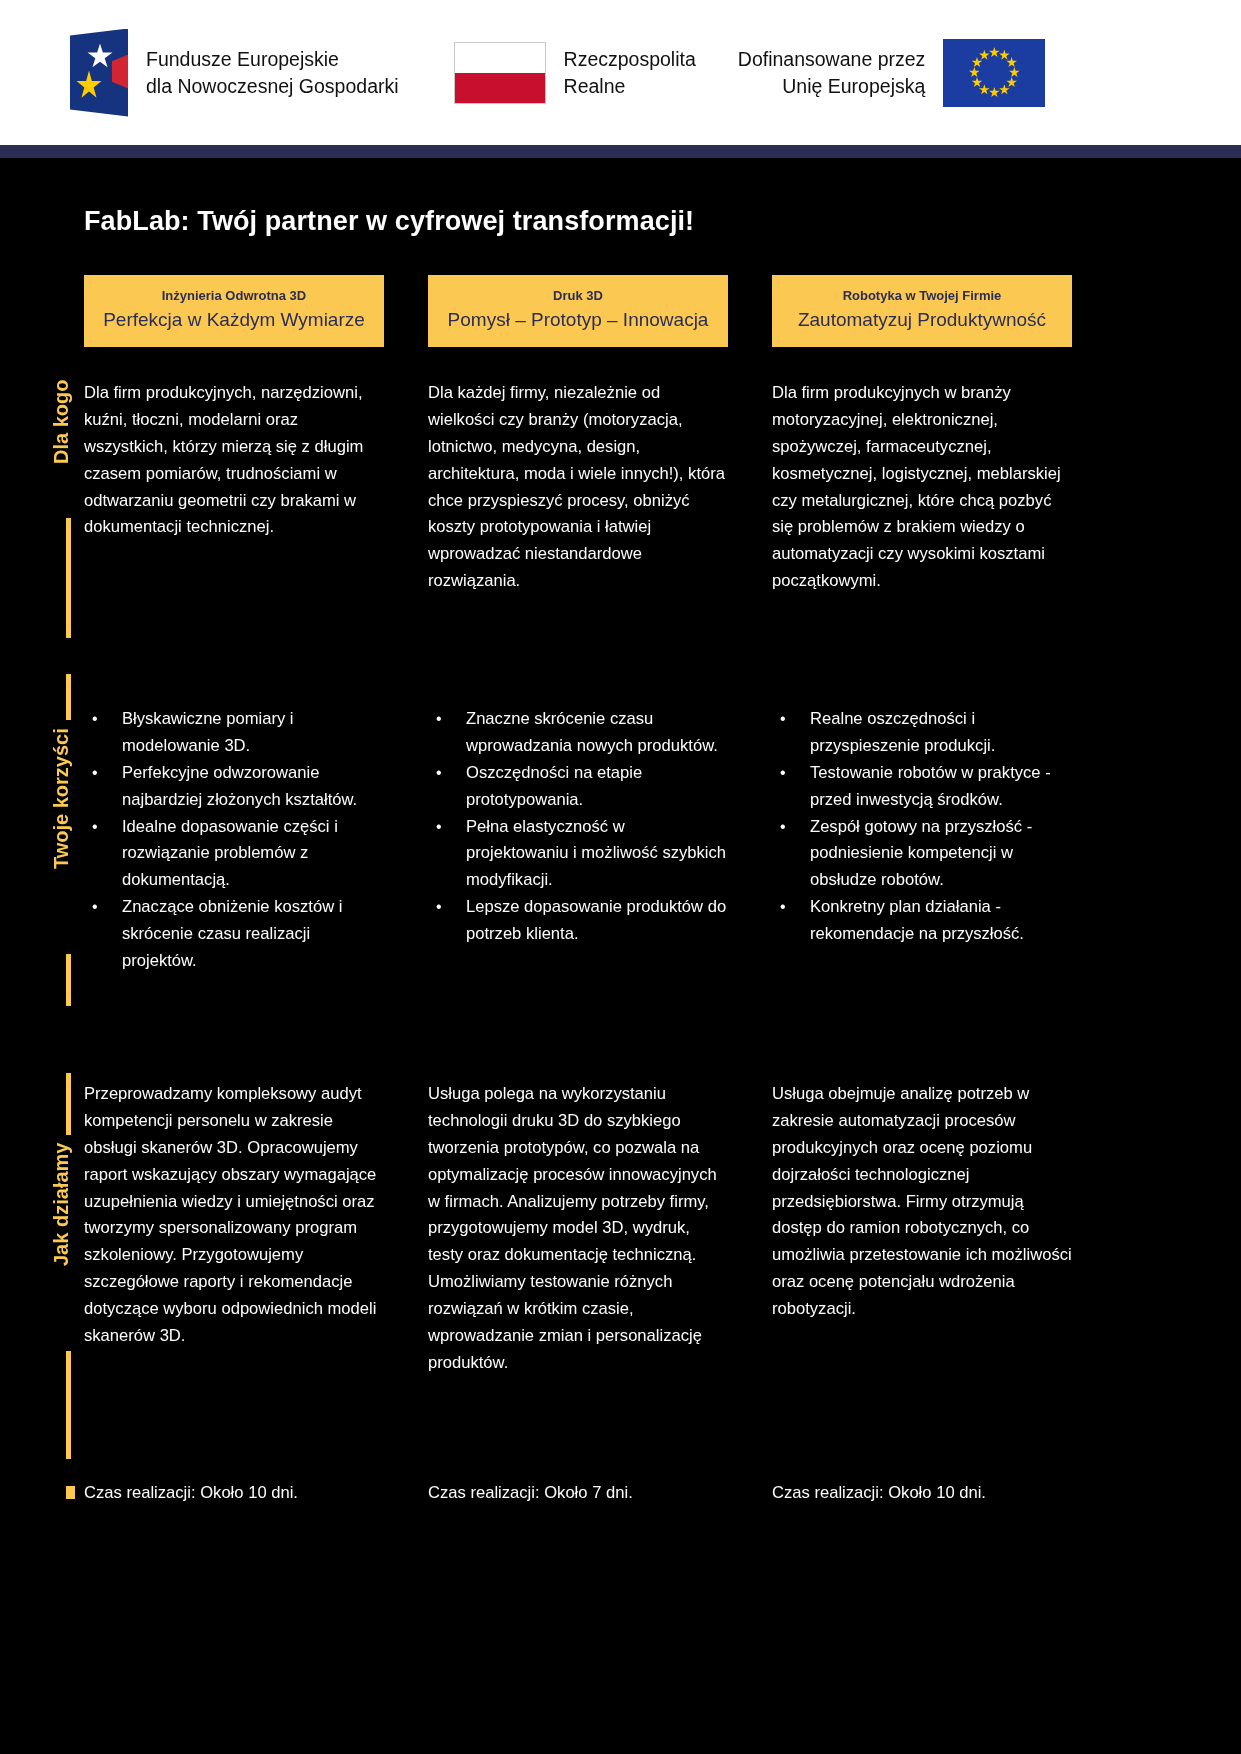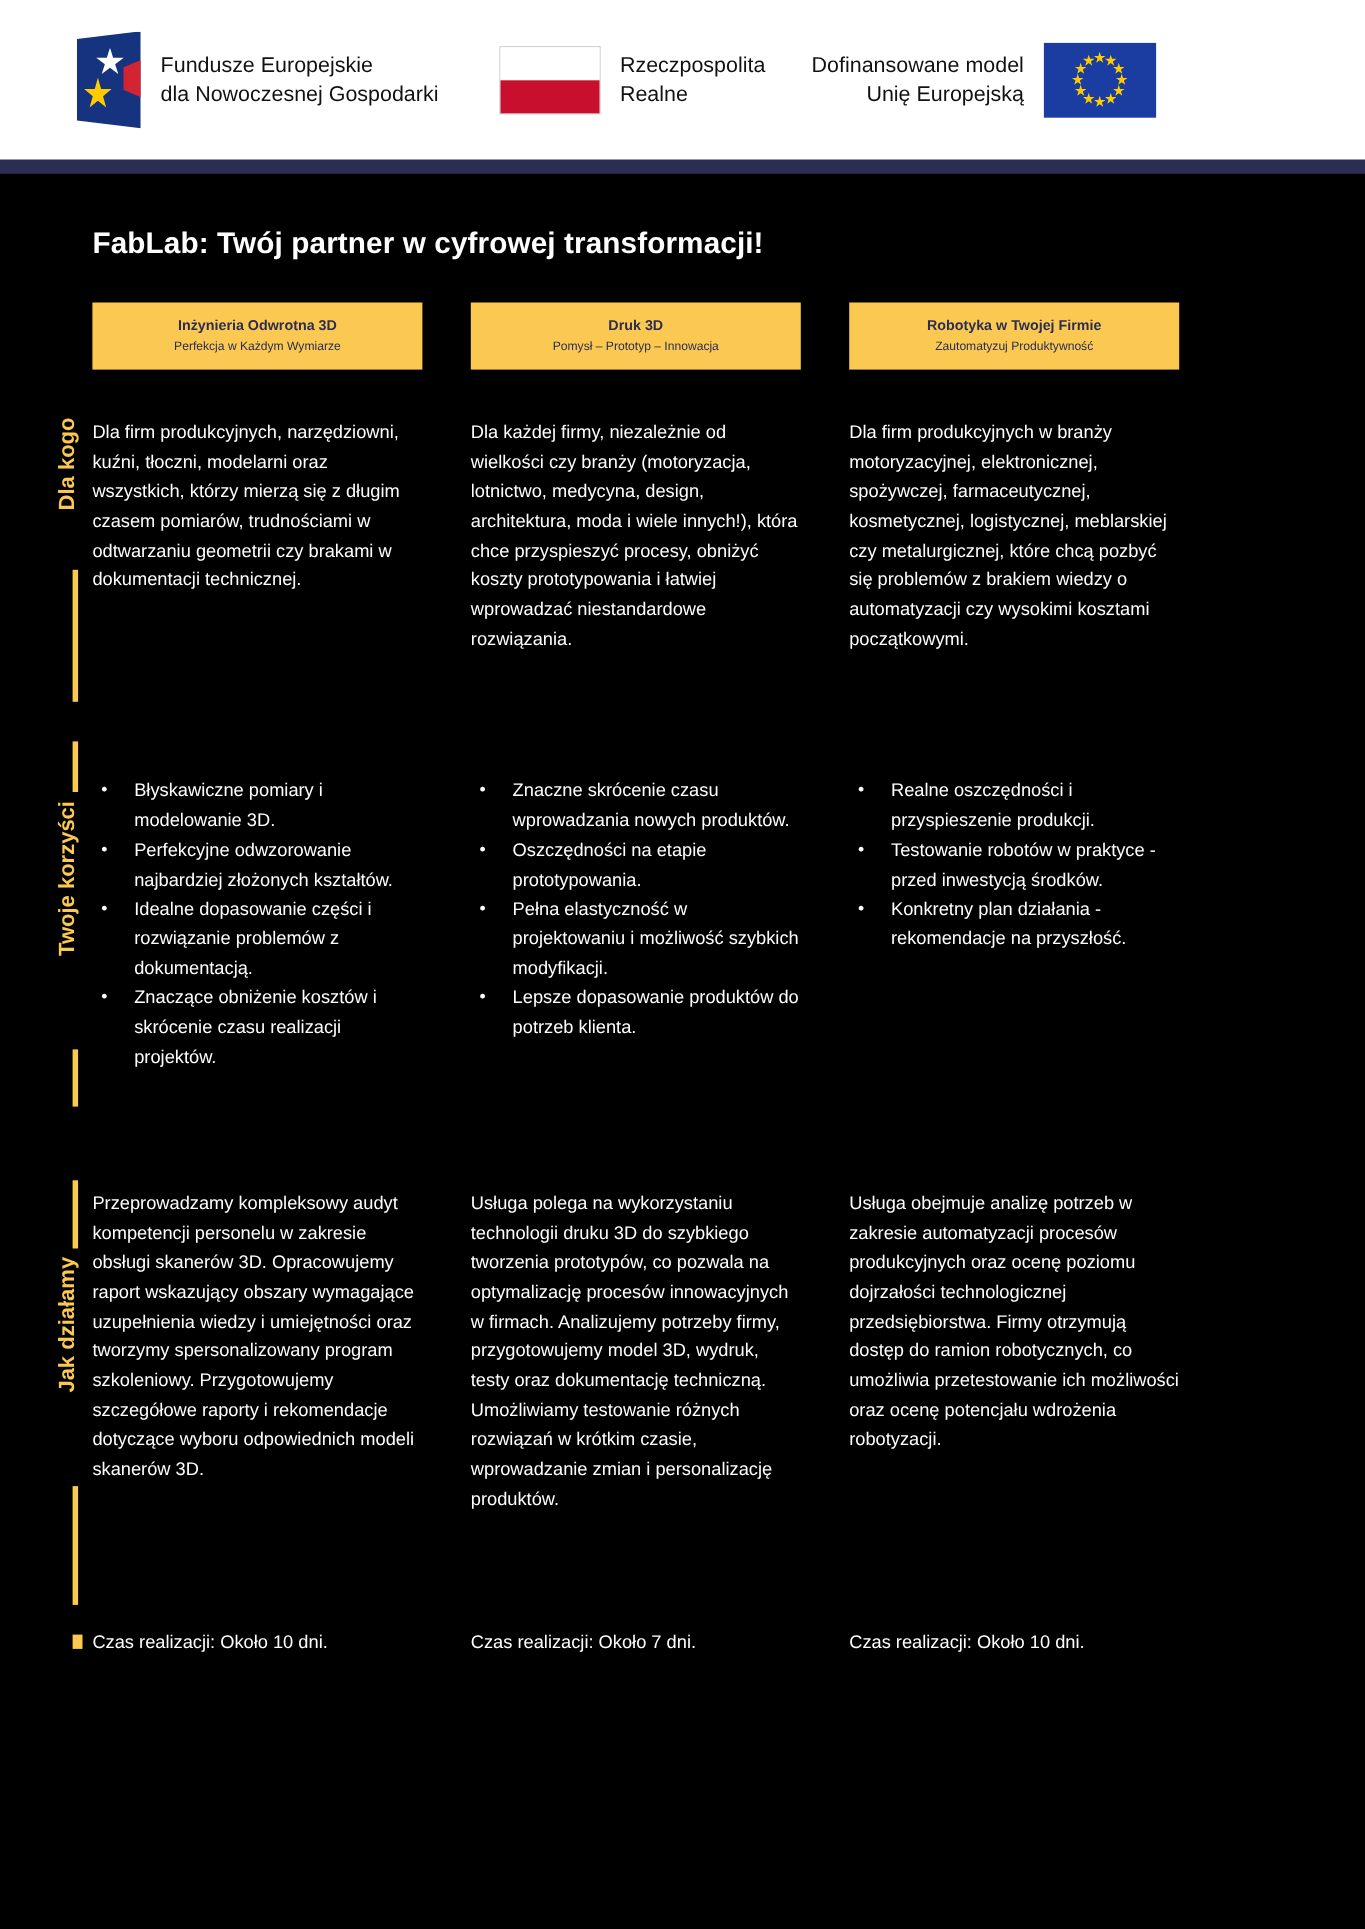--- a/index.html
+++ b/index.html
@@ -144,21 +144,21 @@
     padding: 13px 10px 14px;
     text-align: center;
     color: #2b2d53;
   }
   .card-title {
     font-size: 13px;
     font-weight: bold;
     line-height: 1.3;
   }
   .card-sub {
-    font-size: 11px;
+    font-size: 19px;
     font-weight: 400;
     line-height: 1.3;
     margin-top: 3px;
   }
 
   
   .section {
     position: absolute;
     left: 0;
     width: 1241px;
@@ -262,21 +262,21 @@
           <div class="r"></div>
       </div>
       <div class="rp-text">
         <div>Rzeczpospolita</div>
         <div>Realne</div>
       </div>
     </div>
 
     <div class="eu-block ue-block">
       <div class="ue-text">
-        <div>Dofinansowane model</div>
+        <div>Dofinansowane przez</div>
         <div>Unię Europejską</div>
       </div>
       <div class="eu-flag" id="euflag">
           <div class="st" style="left: 45.5px; top: 8.5px;"></div>
           <div class="st" style="left: 55.5px; top: 11.1795px;"></div>
           <div class="st" style="left: 62.8205px; top: 18.5px;"></div>
           <div class="st" style="left: 65.5px; top: 28.5px;"></div>
           <div class="st" style="left: 62.8205px; top: 38.5px;"></div>
           <div class="st" style="left: 55.5px; top: 45.8205px;"></div>
           <div class="st" style="left: 45.5px; top: 48.5px;"></div>
@@ -343,20 +343,21 @@
             <li>Znaczne skrócenie czasu wprowadzania nowych produktów.</li>
             <li>Oszczędności na etapie prototypowania.</li>
             <li>Pełna elastyczność w projektowaniu i możliwość szybkich modyfikacji.</li>
             <li>Lepsze dopasowanie produktów do potrzeb klienta.</li>
           </ul>
         </div>
         <div class="col">
           <ul class="bullets">
             <li>Realne oszczędności i przyspieszenie produkcji.</li>
             <li>Testowanie robotów w praktyce - przed inwestycją środków.</li>
+            <li>Zespół gotowy na przyszłość - podniesienie kompetencji w obsłudze robotów.</li>
             <li>Konkretny plan działania - rekomendacje na przyszłość.</li>
           </ul>
         </div>
       </div>
     </div>
 
     <div class="section sec3">
       <div class="side-rule" style="top:10px;height:62px;"></div>
       <div class="side-label" style="top:80px;height:200px;">Jak działamy</div>
       <div class="side-rule" style="top:288px;height:108px;"></div>

